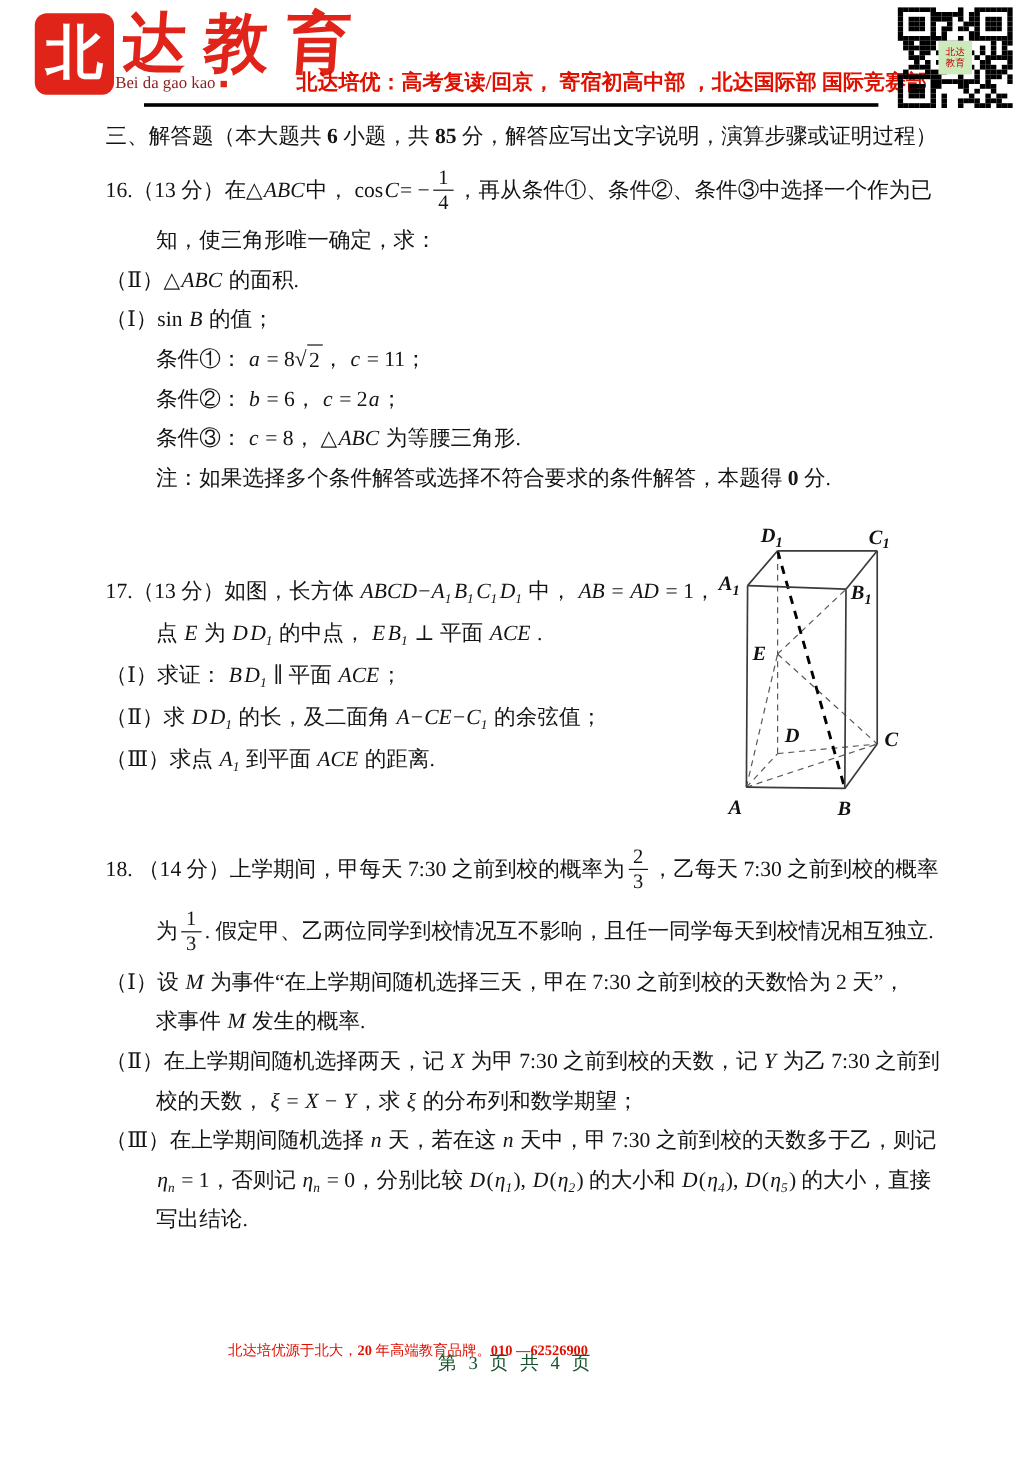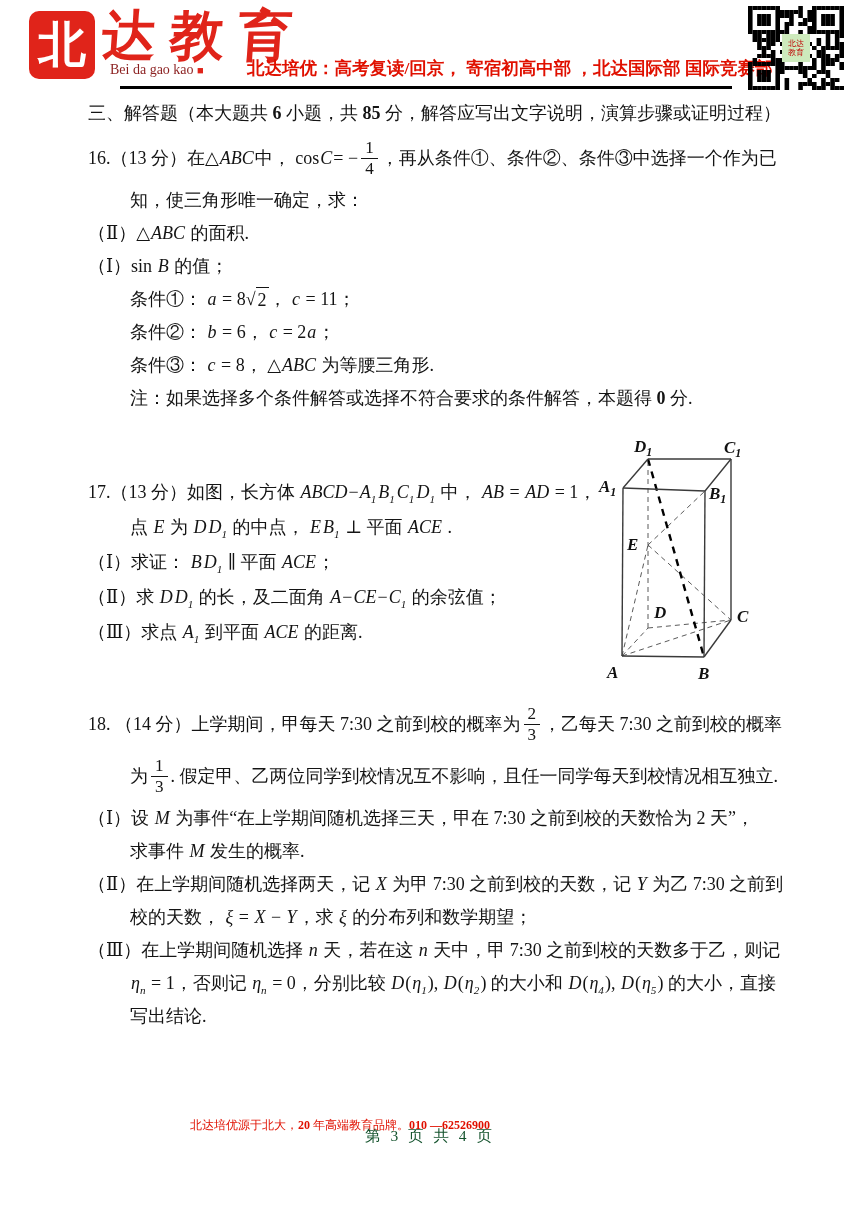--- a/index.html
+++ b/index.html
@@ -5,21 +5,21 @@
   html,body{margin:0;padding:0;background:#fff;}
   .page{position:relative;width:860px;height:1214px;background:#ffffff;overflow:hidden;
         font-family:"Liberation Serif","DejaVu Serif",serif;color:#141414;}
 
   
   .stamp{position:absolute;left:30px;top:12px;width:64px;height:66px;background:#e0241a;
          border-radius:9px;color:#fff;font-weight:bold;font-size:48px;text-align:center;line-height:66px;
          box-shadow:0 0 0 1px #e0241a;}
   .brand{position:absolute;left:102px;top:0px;color:#e0241a;font-size:54px;font-weight:bold;
          letter-spacing:14px;white-space:nowrap;transform:skewX(-4deg);}
-  .romanized{position:absolute;left:110px;top:62px;font-size:14px;color:#8b1f1f;white-space:nowrap;}
+  .romanized{position:absolute;left:96px;top:62px;font-size:14px;color:#8b1f1f;white-space:nowrap;}
   .romanized .marker{color:#e0241a;font-size:11px;}
   .tagline{position:absolute;left:247px;top:56px;font-size:17.5px;font-weight:600;color:#e01000;white-space:nowrap;text-align:right;}
   .head-rule{position:absolute;left:120px;top:86px;width:612px;height:3px;background:#000;}
   .qr{position:absolute;left:748px;top:6px;width:96px;height:84px;}
   .qr svg{display:block;}
   .qr-sticker{position:absolute;left:34px;top:28px;width:28px;height:28px;background:#cdeabc;
               display:flex;flex-direction:column;align-items:center;justify-content:center;
               font-size:8px;line-height:9px;color:#c00000;font-weight:normal;}
 
   

